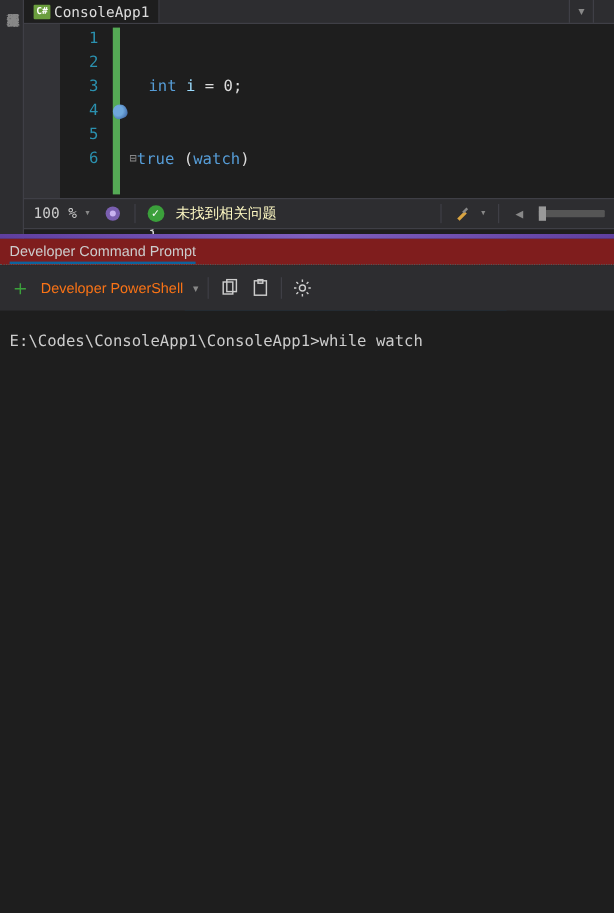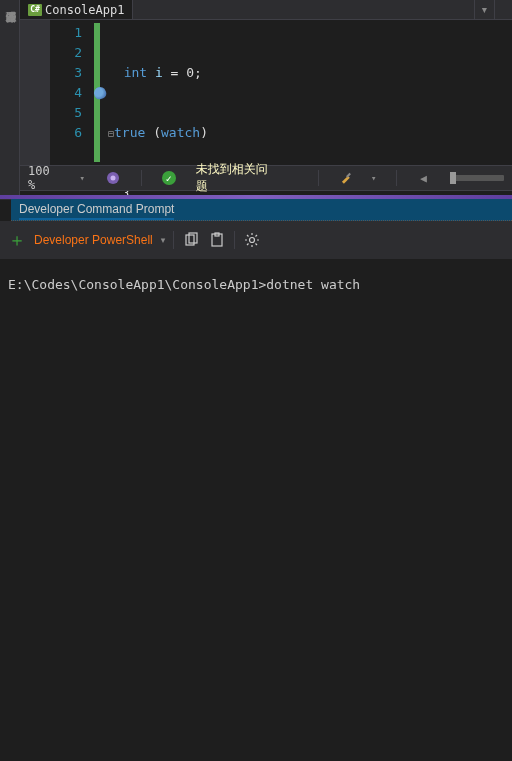--- a/index.html
+++ b/index.html
@@ -119,21 +119,21 @@
     font-size: 10px;
     vertical-align: middle;
   }
   .status {
     position: absolute;
     left: 20px; top: 165px; right: 0; height: 26px;
     background: #2d2d30;
     border-top: 1px solid #3f3f46;
     border-bottom: 1px solid #3f3f46;
     display: flex; align-items: center;
-    gap: 20px;
+    gap: 10px;
     padding: 4px 8px;
     font-size: 12px;
   }
   .status .zoom { color: #ccc; }
   .status .drop { font-size: 9px; color: #888; margin-left:-4px;}
   .status .health {
     width: 16px; height: 16px; display:flex;align-items:center;justify-content:center;
   }
   .status .health svg{width:16px;height:16px;}
   .status .check {
@@ -158,27 +158,26 @@
     background:#999;
   }
   .panel-sep {
     position: absolute;
     left: 0; top: 195px; right: 0; height: 4px;
     background: linear-gradient(to right, #5f3f9f, #7f5fbf, #5f3f9f);
   }
   .panel-title {
     position: absolute;
     left: 0; top: 199px; right: 0; height: 22px;
-    background: #0c4a6e;
+    background: #7f1d1d;
     border-bottom: 1px dotted #555;
     padding: 3px 8px;
     color: #ccc;
     font-size: 12px;
     font-family: "Segoe UI", sans-serif;
-    margin-left: 11px;
   }
   .panel-title span {
     border-bottom: 2px solid #0e639c;
     padding-bottom: 2px;
   }
   .panel-toolbar {
     position: absolute;
     left: 0; top: 221px; right: 0; height: 38px;
     background: #2d2d30;
     display: flex; align-items: center; gap: 8px;
@@ -297,13 +296,13 @@
   </span>
   <div class="tb-divider"></div>
   <span class="tb-icon">
     <svg viewBox="0 0 16 16">
         <circle cx="8" cy="8" r="2.5"></circle>
         <path d="M8 1v2M8 13v2M1 8h2M13 8h2M3 3l1.5 1.5M11.5 11.5L13 13M13 3l-1.5 1.5M4.5 11.5L3 13"></path>
       </svg>
   </span>
 </div>
 
-<div class="terminal"><span>E:\Codes\ConsoleApp1\ConsoleApp1&gt;</span><span>dotnet watch</span></div>
+<div class="terminal"><span>E:\Codes\ConsoleApp1\ConsoleApp1&gt;</span><span>while watch</span></div>
 
 </body></html>

